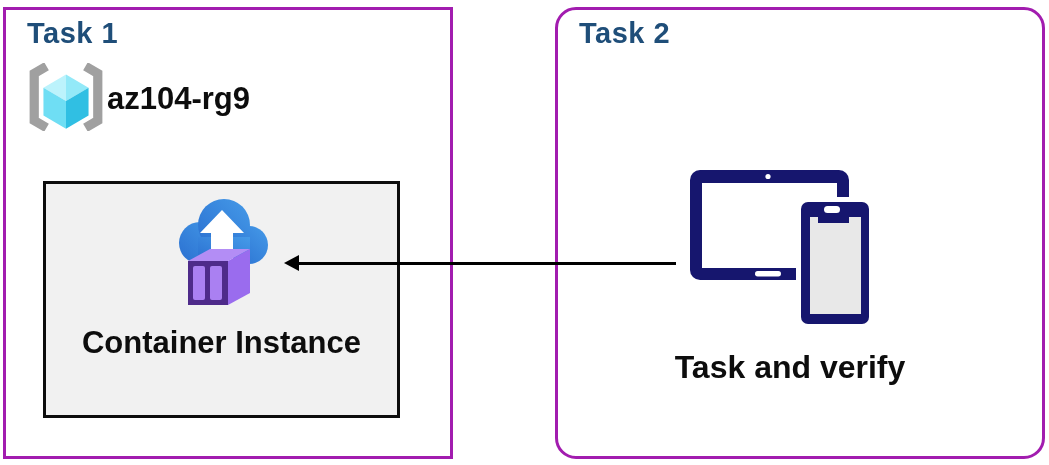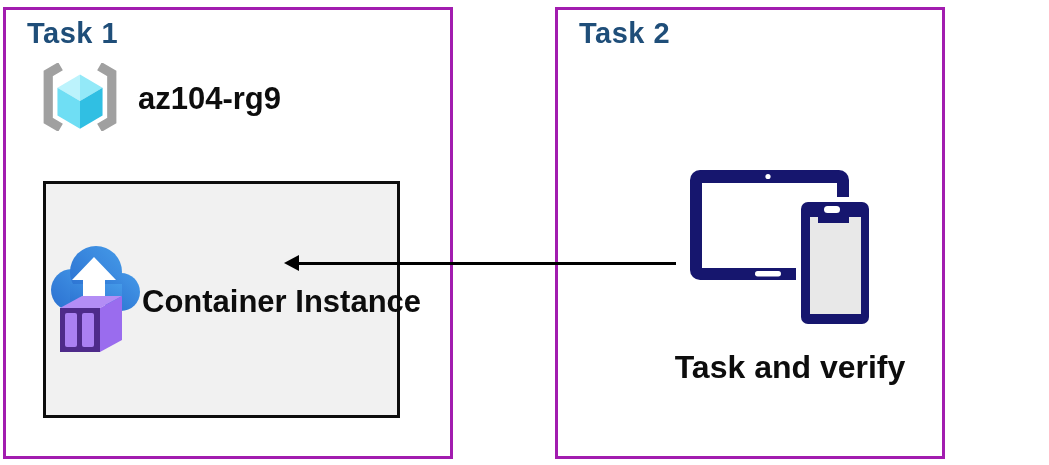--- a/index.html
+++ b/index.html
@@ -11,51 +11,50 @@
     font-family: "Liberation Sans", sans-serif;
     overflow: hidden;
   }
   .task-box {
     position: absolute;
     border: 3px solid #a21caf;
     background: #ffffff;
     box-sizing: border-box;
   }
   #task1-box { left: 3px;   top: 7px; width: 450px; height: 452px; }
-  #task2-box { left: 555px; top: 7px; width: 390px; height: 452px; }
+  #task2-box { left: 555px; top: 7px; width: 490px; height: 452px; border-radius: 21px; }
   .task-title {
     position: absolute;
     left: 21px; top: 7px;
     font-size: 29px;
     font-weight: bold;
     color: #1F4E79;
     letter-spacing: 0.5px;
   }
   #rg-row {
     position: absolute;
-    left: 33px; top: 53px;
+    left: 19px; top: 53px;
     display: flex;
     align-items: center;
-    gap: 17px;
     text-align: center;
   }
   #rg-name {
     font-size: 31px;
     font-weight: bold;
     color: #0d0d0d;
   }
   #ci-box {
     position: absolute;
     left: 37px; top: 171px;
     width: 357px; height: 237px;
     background: #F1F1F1;
     border: 3px solid #0d0d0d;
     box-sizing: border-box;
     display: flex;
-    flex-direction: row;
+    flex-direction: column;
     align-items: center;
   }
   #ci-icon { margin-top: 11px; }
   #ci-label {
     margin-top: 4px;
     font-size: 31px;
     font-weight: bold;
     color: #0d0d0d;
     white-space: nowrap;
   }

